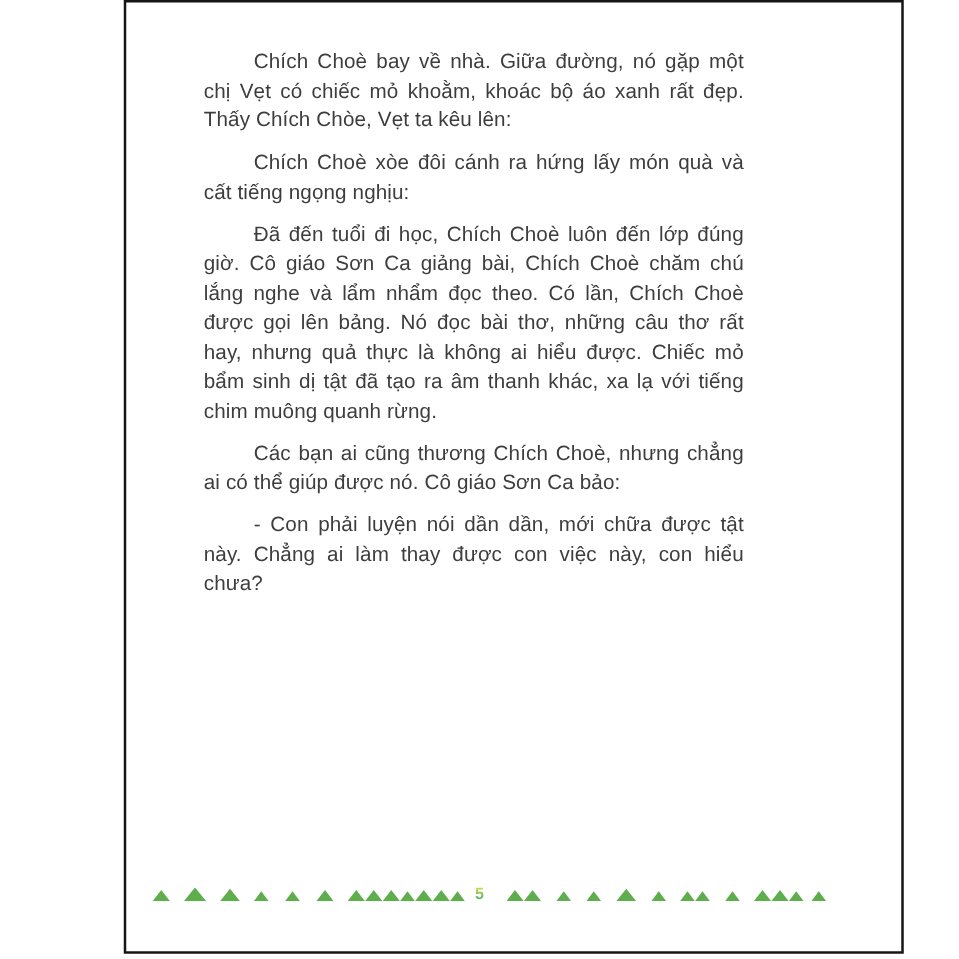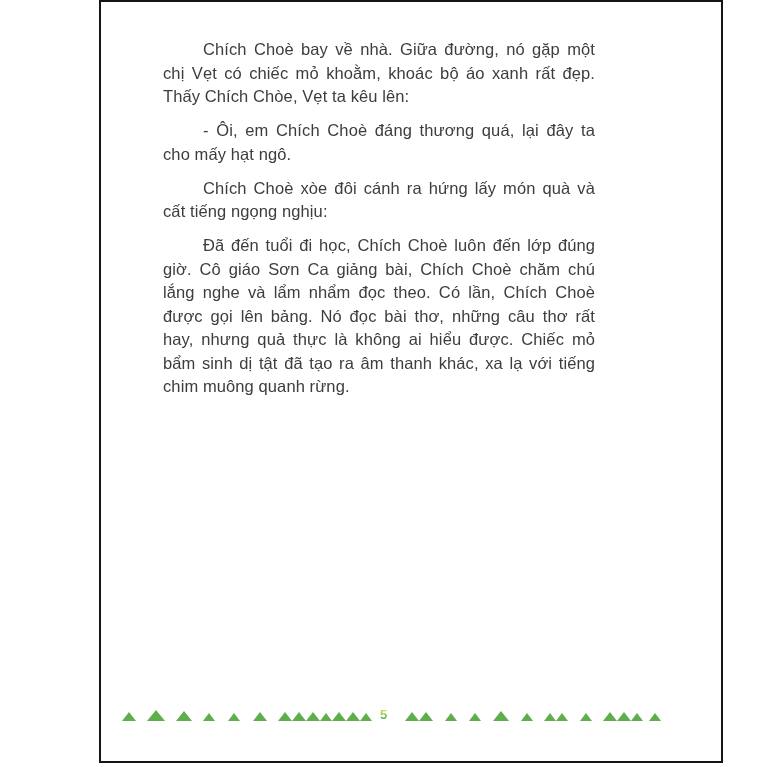--- a/index.html
+++ b/index.html
@@ -79,23 +79,24 @@
   }
 </style>
 </head>
 <body>
 
 <div class="canvas">
   <div class="page">
 
     <div class="text-block">
       <p>Chích Choè bay về nhà. Giữa đường, nó gặp một chị Vẹt có chiếc mỏ khoằm, khoác bộ áo xanh rất đẹp. Thấy Chích Chòe, Vẹt ta kêu lên:</p>
-      <p>- Ôi, em Chích Choè đáng thương quá, lại đây ta cho mấy hạt ngô.</p>
       <p>Chích Choè xòe đôi cánh ra hứng lấy món quà và cất tiếng ngọng nghịu:</p>
       <p>Đã đến tuổi đi học, Chích Choè luôn đến lớp đúng giờ. Cô giáo Sơn Ca giảng bài, Chích Choè chăm chú lắng nghe và lẩm nhẩm đọc theo. Có lần, Chích Choè được gọi lên bảng. Nó đọc bài thơ, những câu thơ rất hay, nhưng quả thực là không ai hiểu được. Chiếc mỏ bẩm sinh dị tật đã tạo ra âm thanh khác, xa lạ với tiếng chim muông quanh rừng.</p>
+      <p>Các bạn ai cũng thương Chích Choè, nhưng chẳng ai có thể giúp được nó. Cô giáo Sơn Ca bảo:</p>
+      <p>- Con phải luyện nói dần dần, mới chữa được tật này. Chẳng ai làm thay được con việc này, con hiểu chưa?</p>
     </div>
 
     <div class="footer">
       <div class="tri-row left" id="tri-left">
           <span class="tri" style="border-left: 7.5px solid transparent; border-right: 7.5px solid transparent; border-bottom: 9px solid var(--tri-color); margin-left: 11px;"></span>
           <span class="tri" style="border-left: 9px solid transparent; border-right: 9px solid transparent; border-bottom: 11px solid var(--tri-color); margin-left: 11px;"></span>
           <span class="tri" style="border-left: 8px solid transparent; border-right: 8px solid transparent; border-bottom: 10px solid var(--tri-color); margin-left: 11px;"></span>
           <span class="tri" style="border-left: 6.5px solid transparent; border-right: 6.5px solid transparent; border-bottom: 8px solid var(--tri-color); margin-left: 11px;"></span>
           <span class="tri" style="border-left: 6.5px solid transparent; border-right: 6.5px solid transparent; border-bottom: 8px solid var(--tri-color); margin-left: 13px;"></span>
           <span class="tri" style="border-left: 7px solid transparent; border-right: 7px solid transparent; border-bottom: 9px solid var(--tri-color); margin-left: 13px;"></span>

